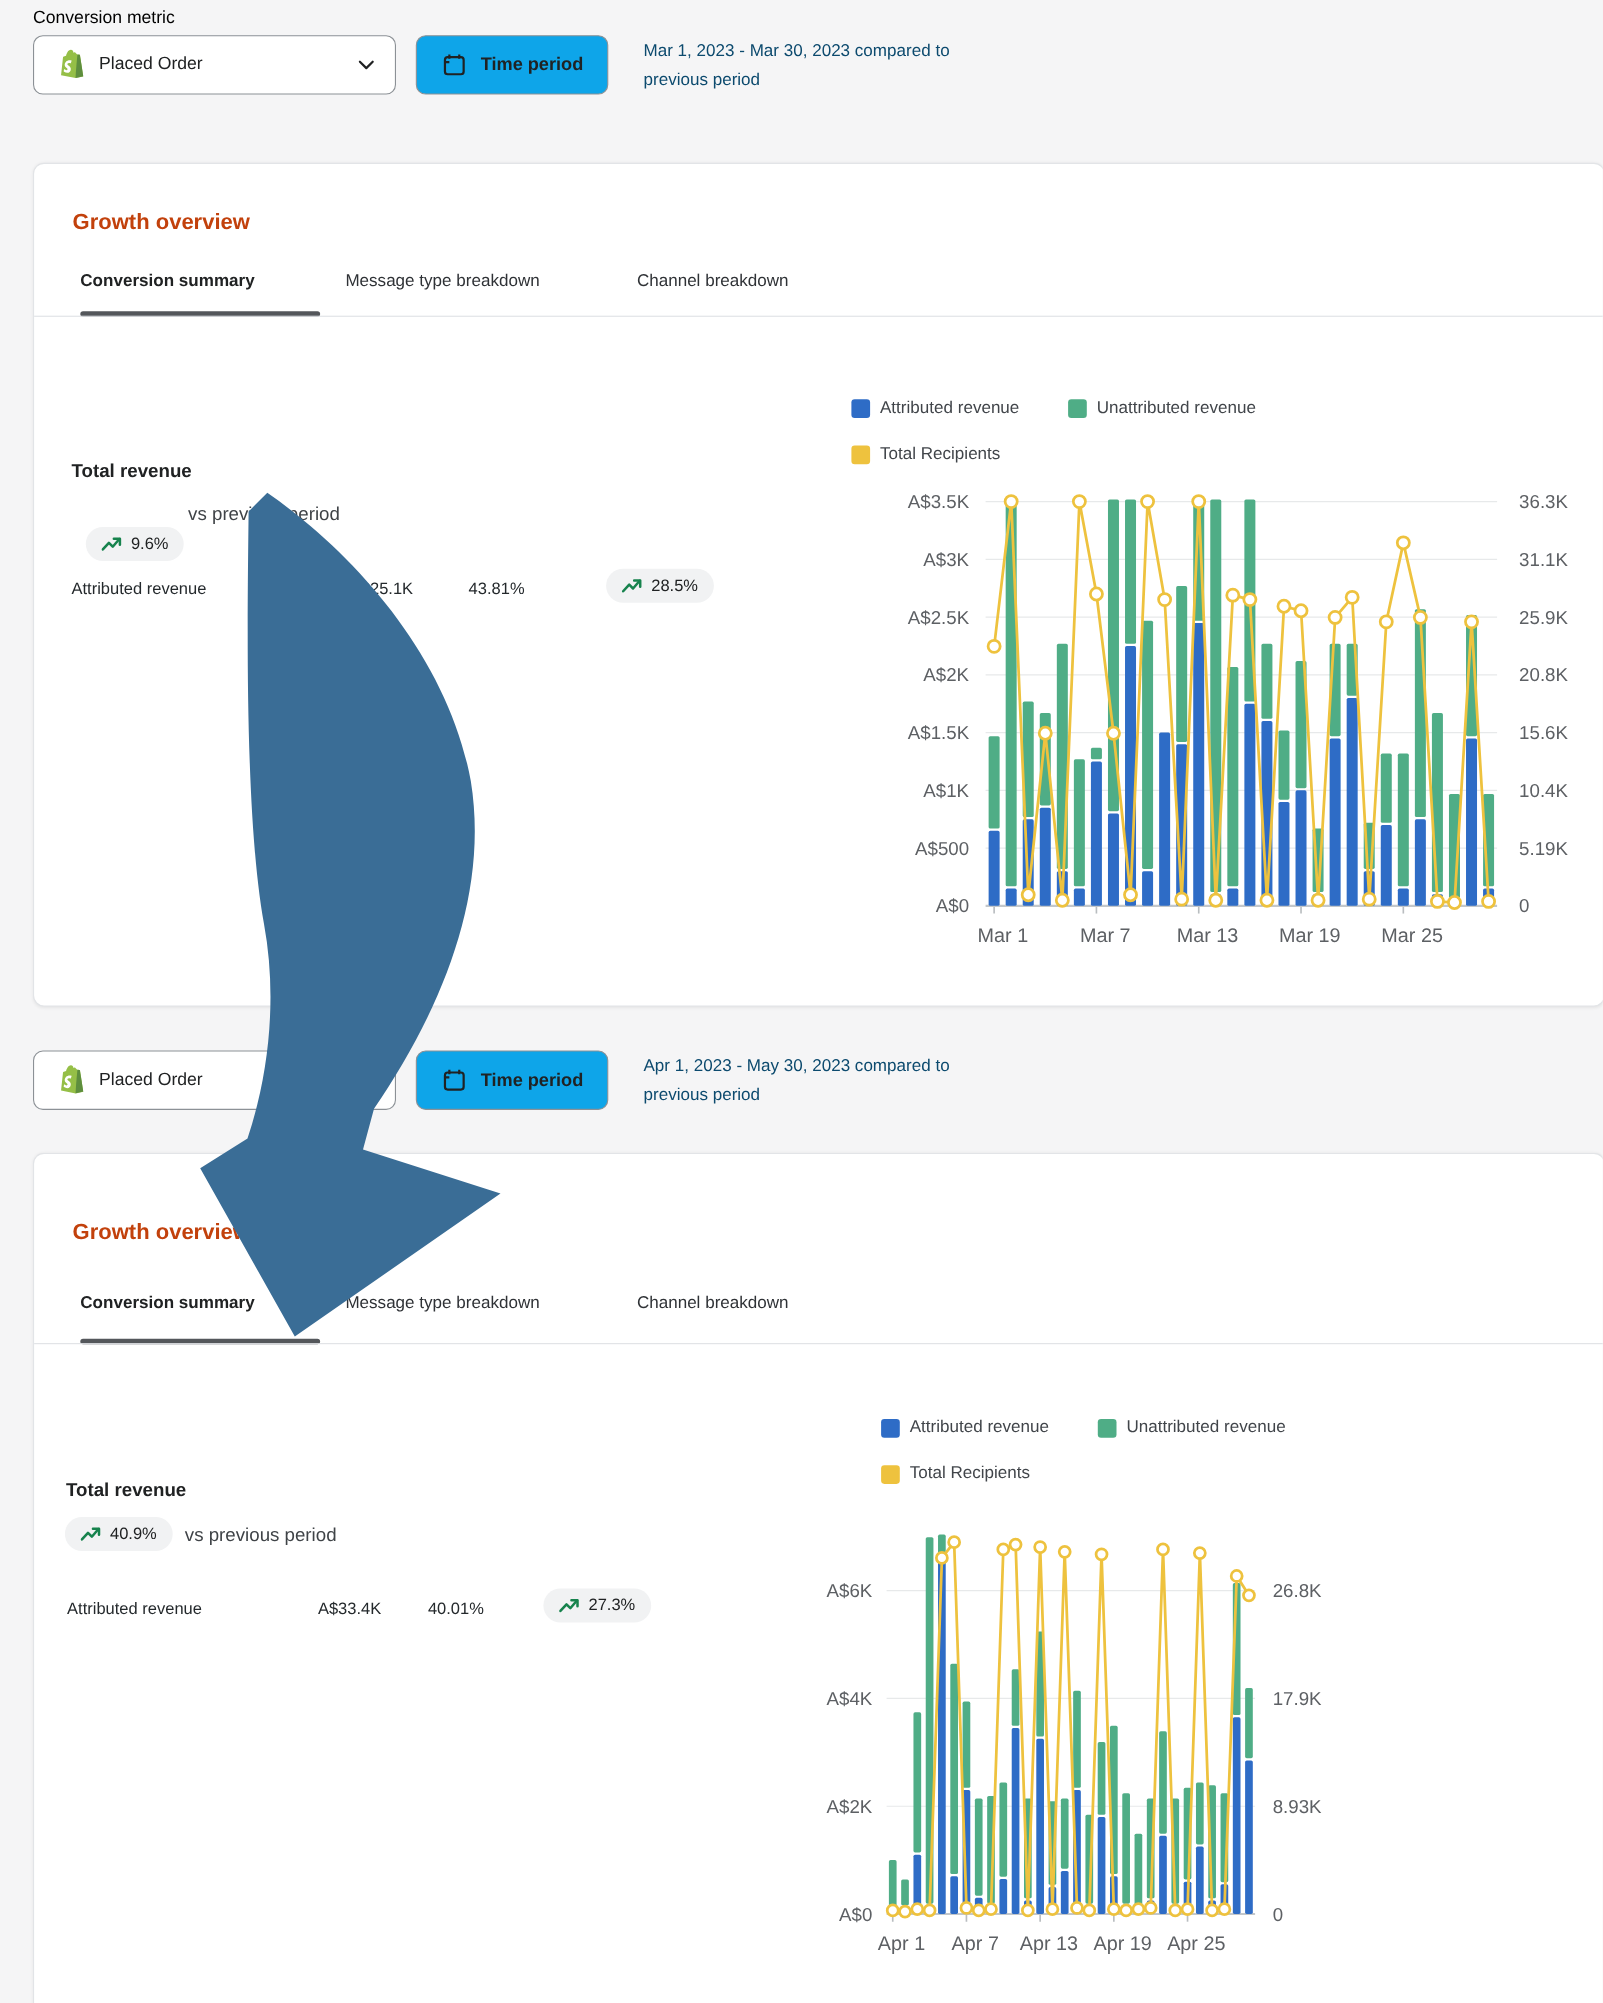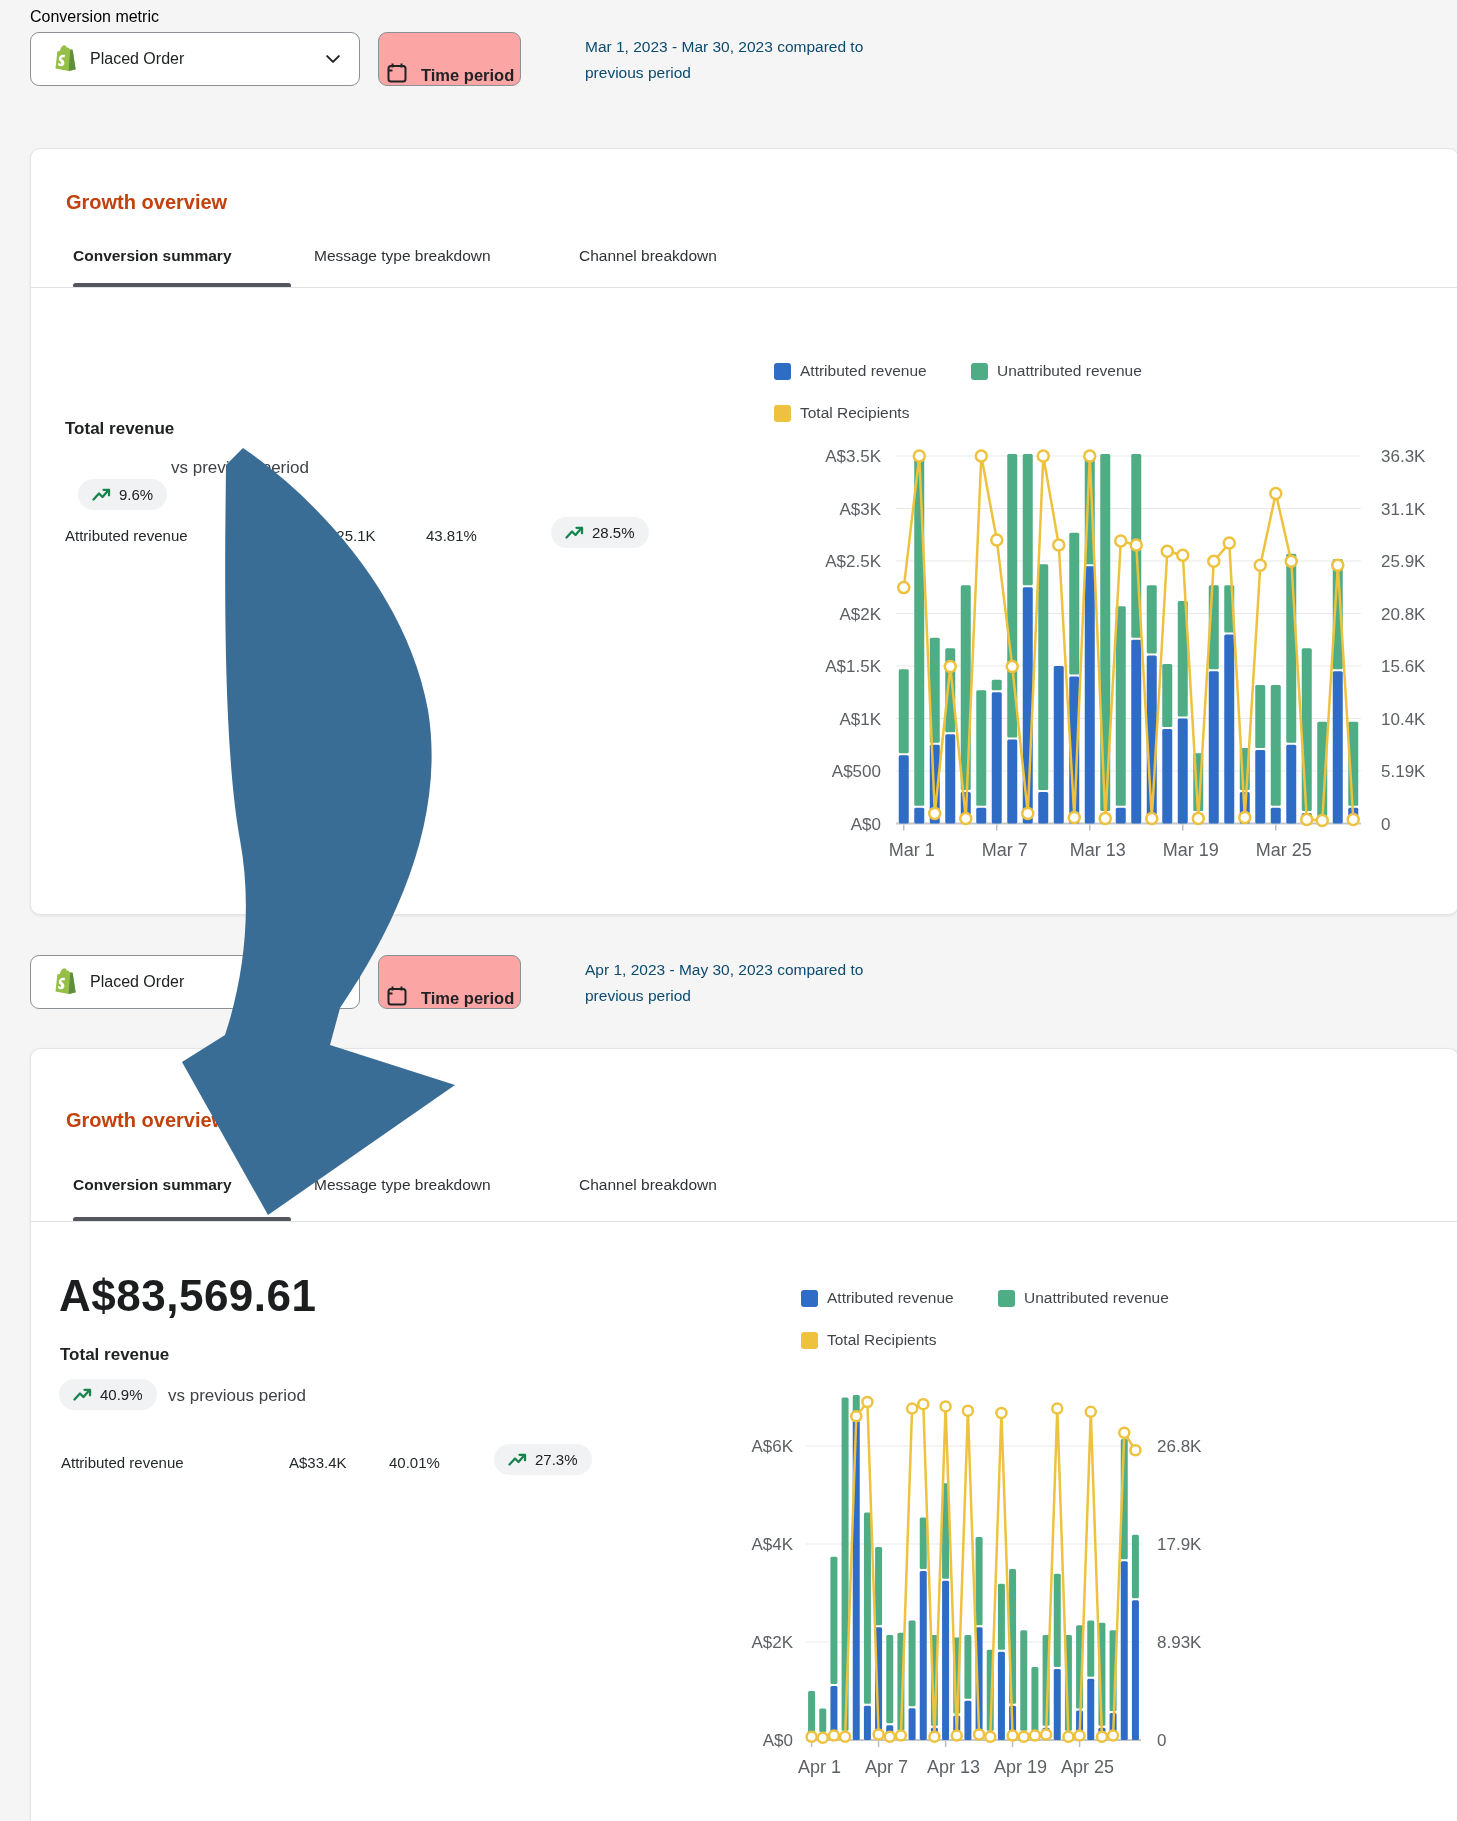--- a/index.html
+++ b/index.html
@@ -2,22 +2,22 @@
 <html><head>
 <meta charset="utf-8">
 <style>
   html,body{margin:0;padding:0;}
   body{font-family:"Liberation Sans","DejaVu Sans",sans-serif;background:#f5f5f6;}
   .page{position:relative;width:1457px;height:1821px;overflow:hidden;background:#f5f5f6;}
   .abs{position:absolute;}
   .dropdown{display:flex;align-items:center;gap:12px;background:#fff;border:1px solid #8c9196;border-radius:9px;
             height:54px;width:330px;box-sizing:border-box;padding:0 16px 0 20px;cursor:pointer;}
   .dropdown .val{flex:1;font-size:16px;color:#202223;}
-  .btn{display:flex;align-items:flex-end;gap:12px;background:#fca5a5;border:1px solid #8c9196;border-radius:9px;
-       height:54px;box-sizing:border-box;padding:0 6px;font-size:16.5px;font-weight:700;color:#202223;cursor:pointer;
+  .btn{display:flex;align-items:center;gap:12px;background:#0ea5e9;border:1px solid #8c9196;border-radius:9px;
+       height:54px;box-sizing:border-box;padding:0 22px;font-size:16.5px;font-weight:700;color:#202223;cursor:pointer;
        font-family:inherit;}
   .daterange{font-size:15.5px;color:#0c4a6e;line-height:26px;}
   
   .card{position:absolute;left:30px;width:1427px;background:#fff;border:1px solid #e2e4e7;border-radius:10px;
         box-shadow:0 1px 3px rgba(0,0,0,.07);}
   .card-title{font-size:20px;font-weight:700;color:#c2410c;}
   .tab{font-size:15.5px;color:#2f3236;cursor:pointer;}
   .tab.active{font-weight:700;color:#202223;}
   .tab-underline{position:absolute;height:5px;border-radius:3px;background:#54575b;}
   .tab-divider{position:absolute;left:0;right:0;height:1px;background:#dfe2e5;}
@@ -279,21 +279,20 @@
 
   <section class="card" style="top:1048px;height:773px;border-bottom:none;border-bottom-left-radius:0;border-bottom-right-radius:0;">
     <div class="abs card-title" style="left:35px;top:60px;">Growth overview</div>
 
     <div class="abs tab active" style="left:42px;top:127px;">Conversion summary</div>
     <div class="abs tab" style="left:283px;top:127px;">Message type breakdown</div>
     <div class="abs tab" style="left:548px;top:127px;">Channel breakdown</div>
     <div class="tab-underline" style="left:42px;top:168px;width:218px;"></div>
     <div class="tab-divider" style="top:172px;"></div>
 
-    <div class="abs big-number" style="left:28px;top:222px;font-size:44px;">A$83,569.61</div>
     <div class="abs section-label" style="left:29px;top:296px;">Total revenue</div>
 
     <div class="abs pill" style="left:28px;top:330px;">
       <span style="display:flex;">
         <svg width="19" height="15" viewBox="0 0 19 15" fill="none" class="trend-stroke" stroke-width="2.3" stroke-linecap="round" stroke-linejoin="round" stroke="#17834d">
           <path d="M1.5 12.5 L7 6.5 L10.5 10 L16.5 3"></path>
             <path d="M11.5 2.8 H17 V8.3"></path>
         </svg>
       </span>
       <span>40.9%</span>

